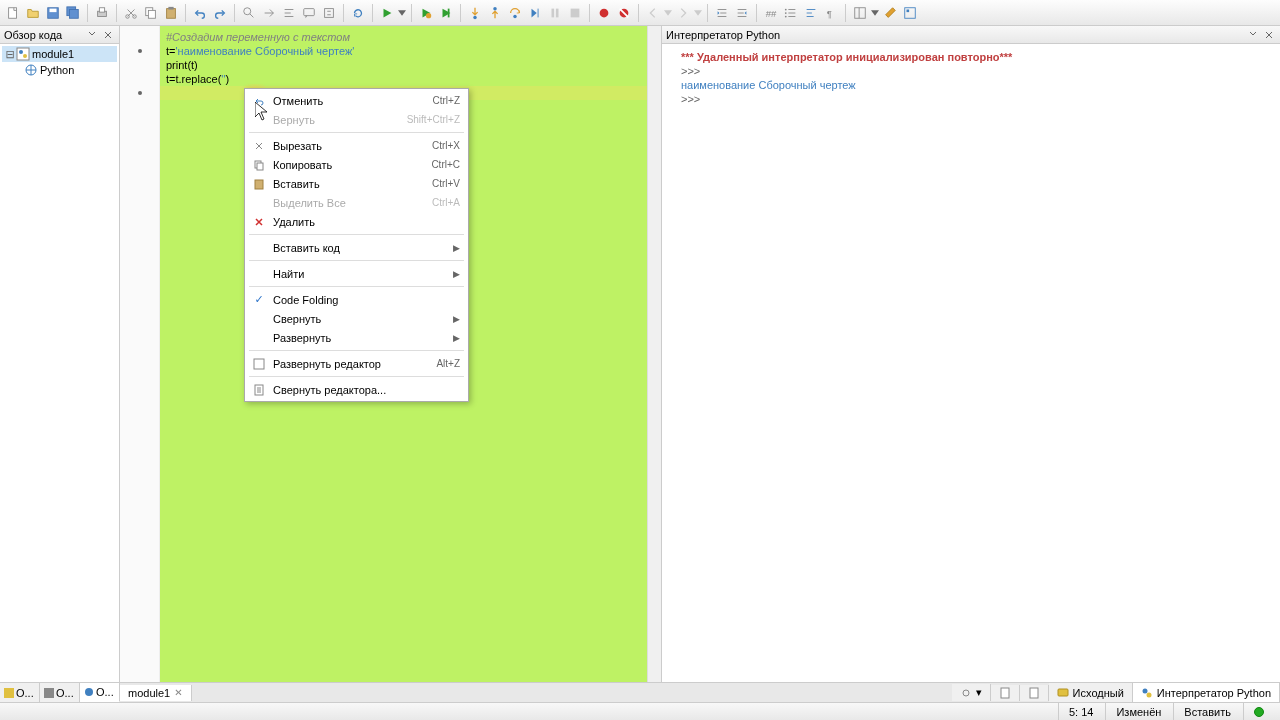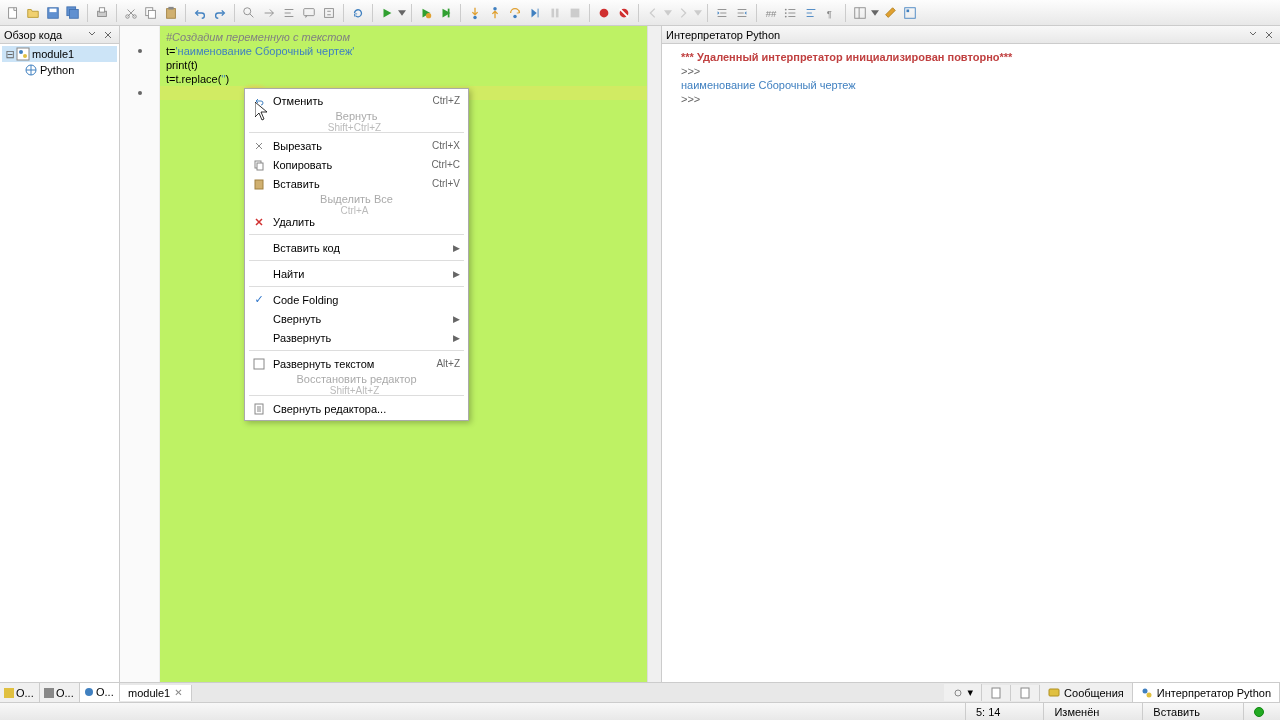--- a/index.html
+++ b/index.html
@@ -49,26 +49,26 @@
 
 .bottom-tabs { position: absolute; bottom: 18px; left: 120px; right: 0; height: 20px; background: #e8e8e8; border-top: 1px solid #ccc; display: flex; }
 .bot-tab-group { display: flex; align-items: center; }
 .bot-tab { padding: 2px 8px; background: #f0f0f0; border-right: 1px solid #ccc; cursor: pointer; display: flex; align-items: center; gap: 4px; font-size: 11px; }
 .bot-tab.active { background: #fff; }
 .bot-tab .close { color: #888; font-size: 10px; }
 .bottom-tabs .spacer { flex: 1; }
 .bottom-tabs .right-group { display: flex; }
 
 .statusbar { position: absolute; bottom: 0; left: 0; right: 0; height: 18px; background: linear-gradient(#f8f8f8, #e8e8e8); border-top: 1px solid #ccc; display: flex; align-items: center; justify-content: flex-end; padding: 0 6px; gap: 2px; font-size: 11px; }
-.statusbar .cell { padding: 0 10px; border-left: 1px solid #ccc; height: 100%; display: flex; align-items: center; margin-left: 31px; }
+.statusbar .cell { padding: 0 10px; border-left: 1px solid #ccc; height: 100%; display: flex; align-items: center; }
 .statusbar .led { width: 10px; height: 10px; background: #2a2; border-radius: 50%; border: 1px solid #181; }
 
 .context-menu { position: absolute; left: 244px; top: 88px; width: 225px; background: #fff; border: 1px solid #aaa; box-shadow: 2px 2px 6px rgba(0,0,0,0.25); z-index: 100; padding: 2px 0; }
 .ctx-item { display: flex; align-items: center; height: 19px; padding: 0 8px 0 4px; cursor: pointer; }
-.ctx-item.disabled { color: #aaa; cursor: default; flex-direction: column; }
+.ctx-item.disabled { color: #aaa; cursor: default; }
 .ctx-icon { width: 20px; display: flex; align-items: center; justify-content: center; }
 .ctx-label { flex: 1; padding-left: 4px; }
 .ctx-shortcut { color: #666; font-size: 10px; }
 .ctx-item.disabled .ctx-shortcut { color: #bbb; }
 .ctx-arrow { color: #666; font-size: 9px; }
 .ctx-sep { height: 1px; background: #ddd; margin: 3px 4px; }
 .ctx-check { color: #2a72c8; font-size: 11px; }
 
 .mouse-cursor { position: absolute; left: 255px; top: 102px; z-index: 200; pointer-events: none; }
 .panel-header .minbtn svg, .panel-header .closebtn svg { width: 10px; height: 10px; }
@@ -456,21 +456,21 @@
         <svg width="12" height="12" viewBox="0 0 12 12">
           <rect x="2" y="1" width="8" height="10" fill="#fff" stroke="#888"></rect>
         </svg>
       </div>
   </div>
   <div class="right-group">
     <div class="bot-tab">
       <svg width="12" height="12" viewBox="0 0 12 12">
           <rect x="1" y="2" width="10" height="7" rx="1" fill="#e0c040" stroke="#b09020"></rect>
         </svg>
-      <span>Сообщения</span>
+      <span>Исходный</span>
     </div>
     <div class="bot-tab active">
       <svg width="12" height="12" viewBox="0 0 12 12">
           <circle cx="4" cy="4" r="2.5" fill="#4080c0"></circle>
           <circle cx="8" cy="8" r="2.5" fill="#e0c040"></circle>
         </svg>
       <span>Интерпретатор Python</span>
     </div>
   </div>
 </div>
@@ -571,27 +571,22 @@
     <span class="ctx-label">Развернуть</span>
     <span class="ctx-arrow">▶</span>
   </div>
   <div class="ctx-sep"></div>
   <div class="ctx-item">
     <span class="ctx-icon">
         <svg width="12" height="12" viewBox="0 0 12 12">
           <rect x="1" y="1" width="10" height="10" fill="none" stroke="#888"></rect>
         </svg>
       </span>
-    <span class="ctx-label">Развернуть текстом</span>
+    <span class="ctx-label">Развернуть редактор</span>
     <span class="ctx-shortcut">Alt+Z</span>
-  </div>
-  <div class="ctx-item disabled">
-    <span class="ctx-icon"></span>
-    <span class="ctx-label">Восстановить редактор</span>
-    <span class="ctx-shortcut">Shift+Alt+Z</span>
   </div>
   <div class="ctx-sep"></div>
   <div class="ctx-item">
     <span class="ctx-icon">
         <svg width="12" height="12" viewBox="0 0 12 12">
           <rect x="2" y="1" width="8" height="10" fill="#fff" stroke="#888"></rect>
           <path d="M4 4h4M4 6h4M4 8h4" stroke="#888"></path>
         </svg>
       </span>
     <span class="ctx-label">Свернуть редактора...</span>

